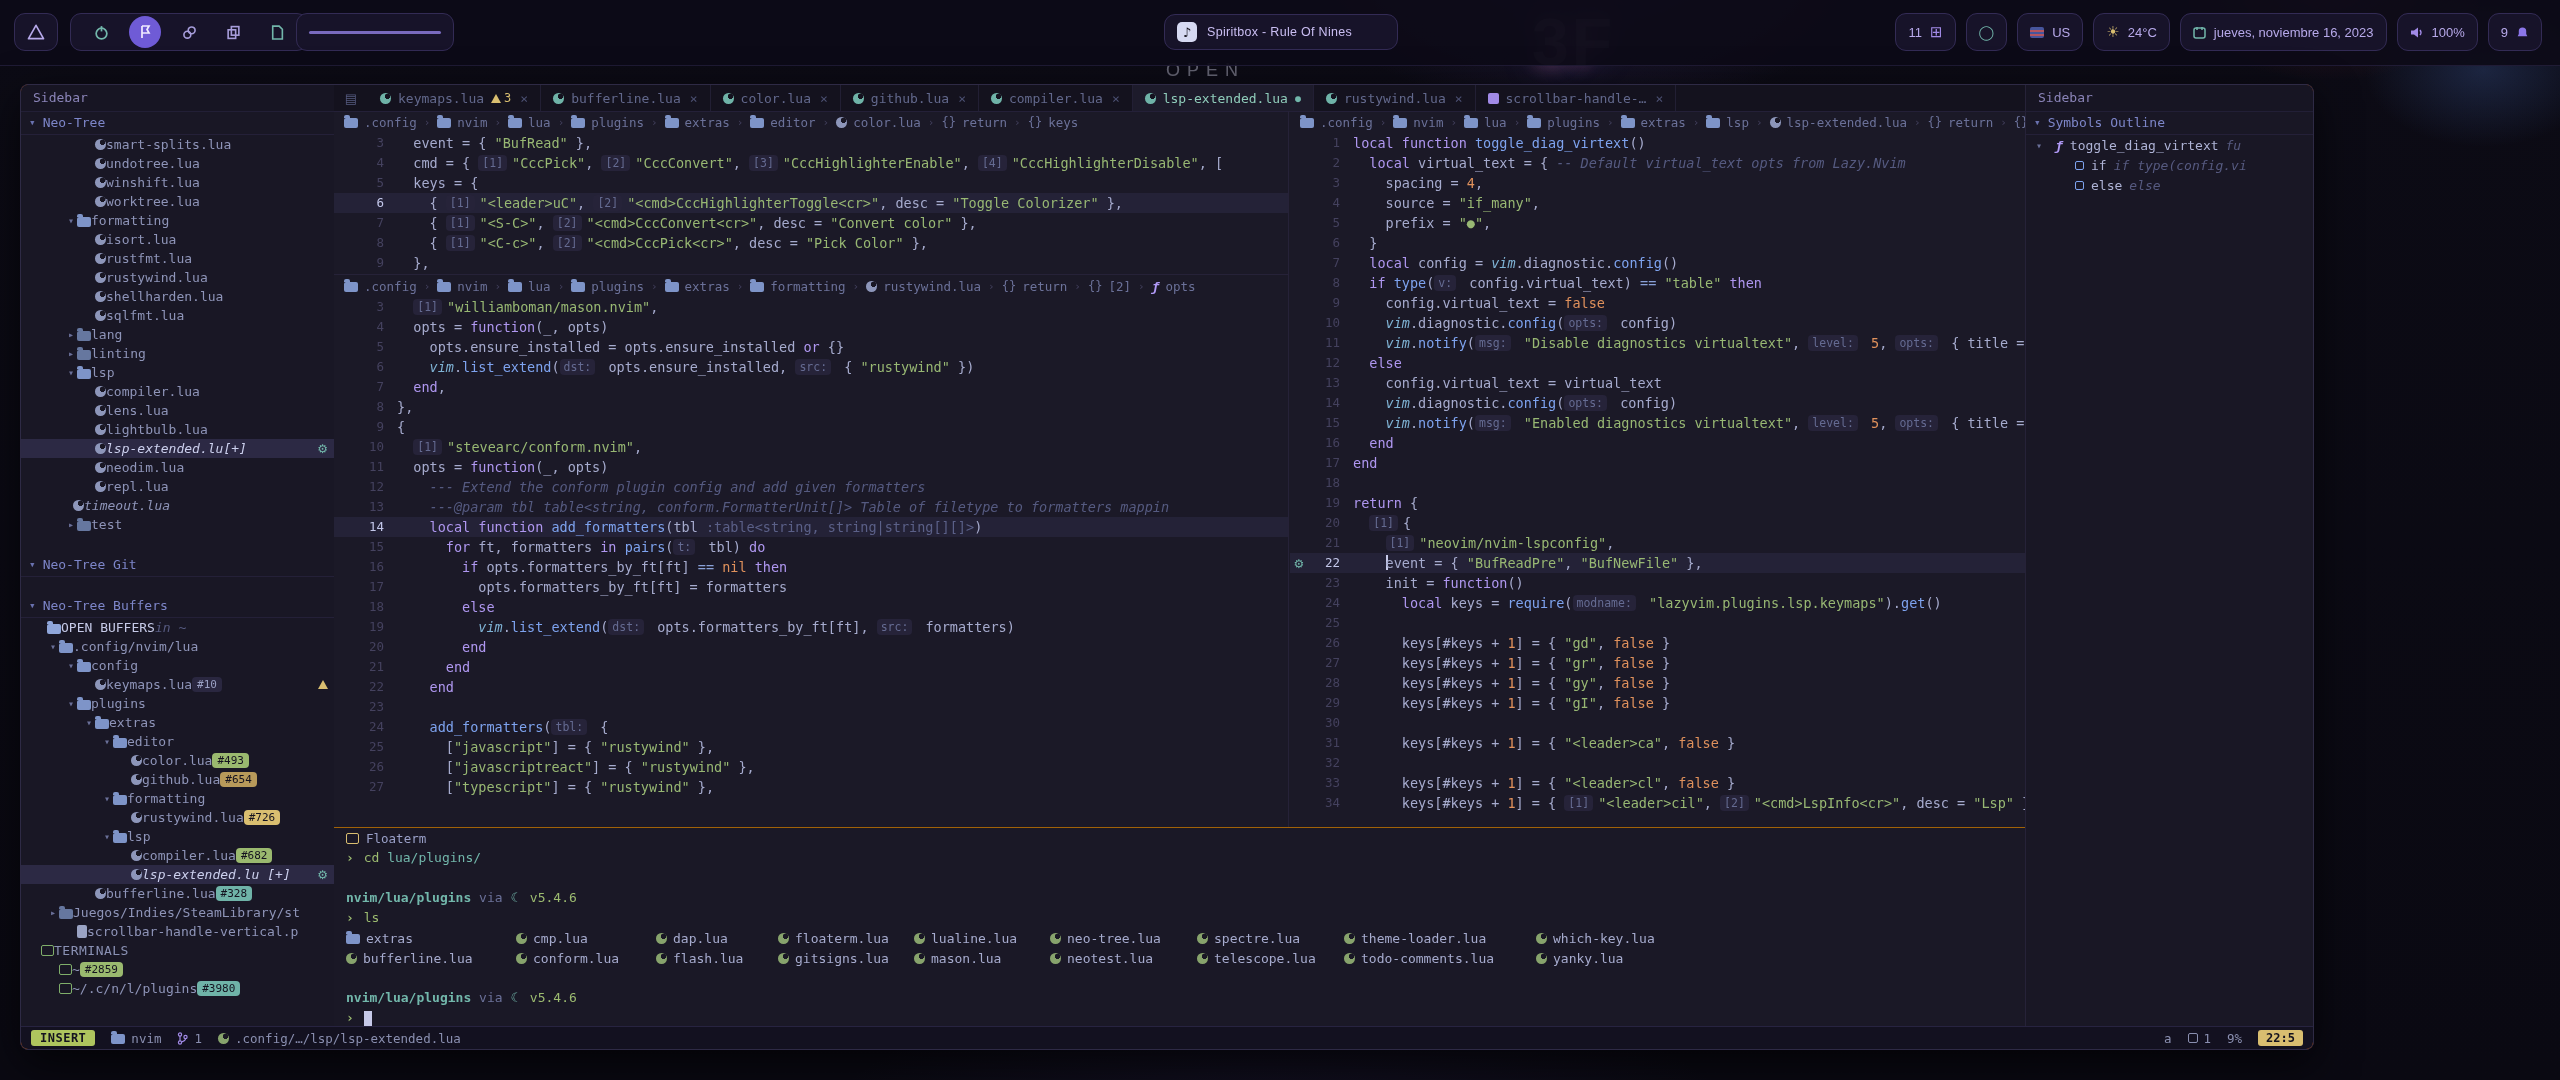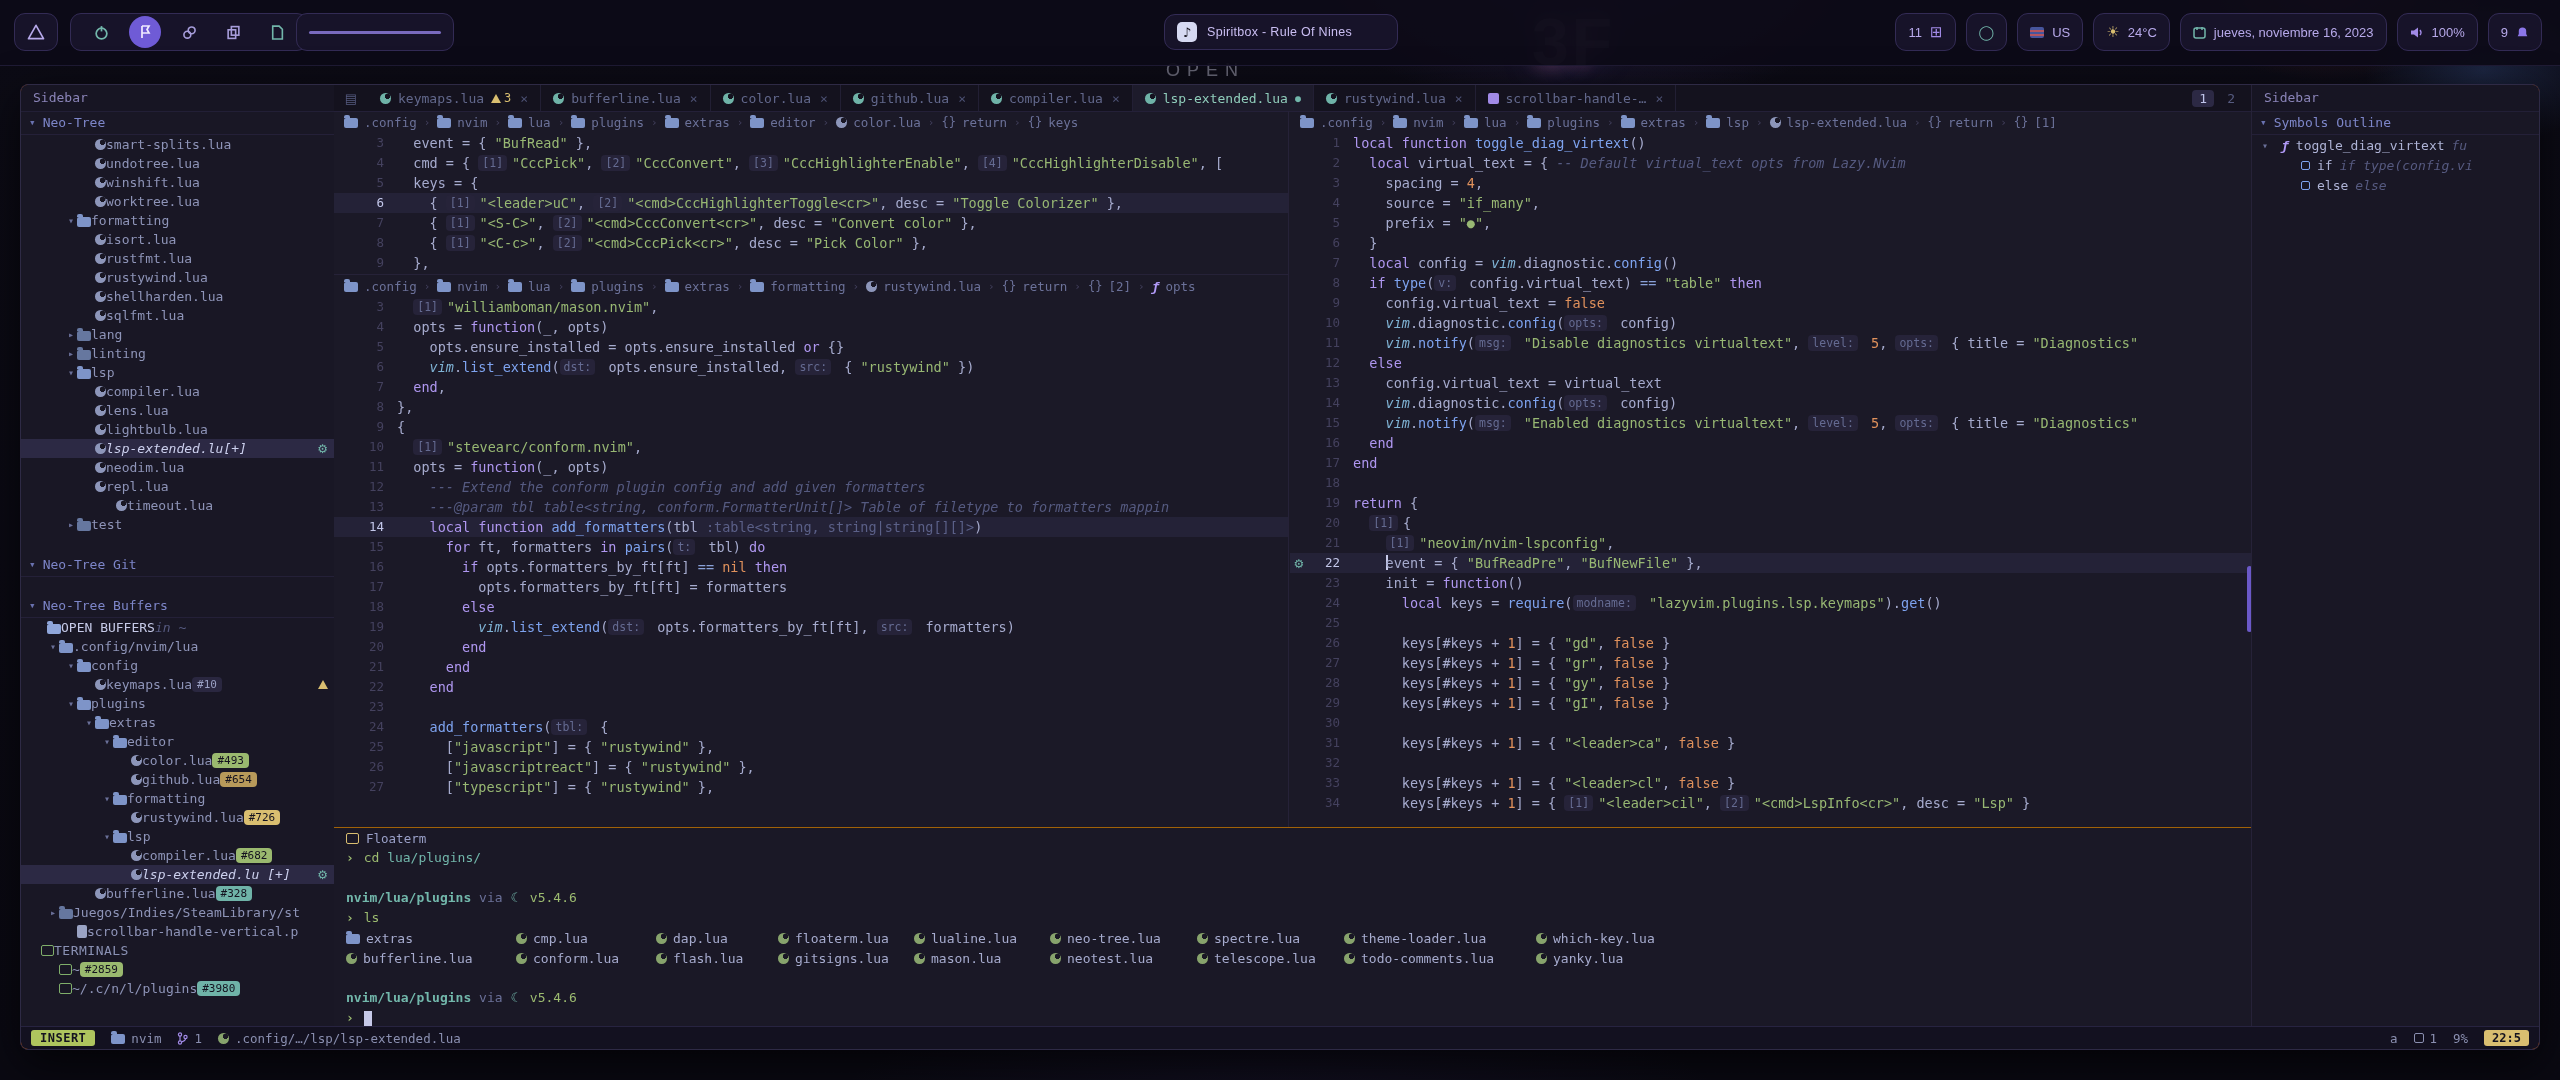--- a/index.html
+++ b/index.html
@@ -34,21 +34,21 @@
   .music .cover{width:20px;height:20px;border-radius:5px;background:#d6d9f2;color:#16131f;display:flex;
     align-items:center;justify-content:center;font-size:13px;}
   .music .mtitle{font-size:12.5px;letter-spacing:.3px;color:#cabef2;white-space:nowrap;overflow:hidden;}
   .tright{position:absolute;right:18px;top:13px;display:flex;gap:10px;}
   .tright .pill{position:static;top:auto;}
   .wtext{white-space:nowrap;}
   .sun{color:#d9be70;font-size:15px;}
   .gridg{color:#a18ae6;font-size:15px;}
   .circg{color:#72b7ab;font-size:14px;}
   
-  .window{position:absolute;left:20px;top:84px;width:2520px;height:966px;background:#f97316;
+  .window{position:absolute;left:20px;top:84px;width:2294px;height:966px;background:#f97316;
     border:1px solid #2e2a45;border-radius:8px;box-sizing:border-box;overflow:hidden;
     box-shadow:0 14px 44px rgba(0,0,0,.65);color:#a6abce;font-size:13px;}
   
   .sidebar{position:absolute;top:0;bottom:22px;background:#191725;overflow:hidden;}
   .sb-left{left:0;width:313px;border-right:1px solid #262238;}
   .sb-right{right:0;width:287px;border-left:1px solid #262238;}
   .panel-title{height:26px;line-height:26px;padding-left:12px;color:#8a84b8;font-size:13px;
     border-bottom:1px solid #221f36;background:#171523;}
   .sec-hdr{height:22px;line-height:22px;display:flex;align-items:center;gap:7px;padding-left:8px;
     color:#7d86c9;border-bottom:1px solid #242038;font-size:13px;}
@@ -350,21 +350,21 @@
           <div class="srow" style="padding-left: 62px;">
             <span class="chev"></span>
             <span class="ic ic-lua"></span>
             <span class="lbl">neodim.lua</span>
           </div>
           <div class="srow" style="padding-left: 62px;">
             <span class="chev"></span>
             <span class="ic ic-lua"></span>
             <span class="lbl">repl.lua</span>
           </div>
-          <div class="srow" style="padding-left: 83px;">
+          <div class="srow" style="padding-left: 40px; font-style: italic;">
             <span class="chev"></span>
             <span class="ic ic-lua"></span>
             <span class="lbl">timeout.lua</span>
           </div>
           <div class="srow" style="padding-left: 44px;">
             <span class="chev">▸</span>
             <span class="ic ic-dirc"></span>
             <span class="lbl">test</span>
           </div>
         </div>

